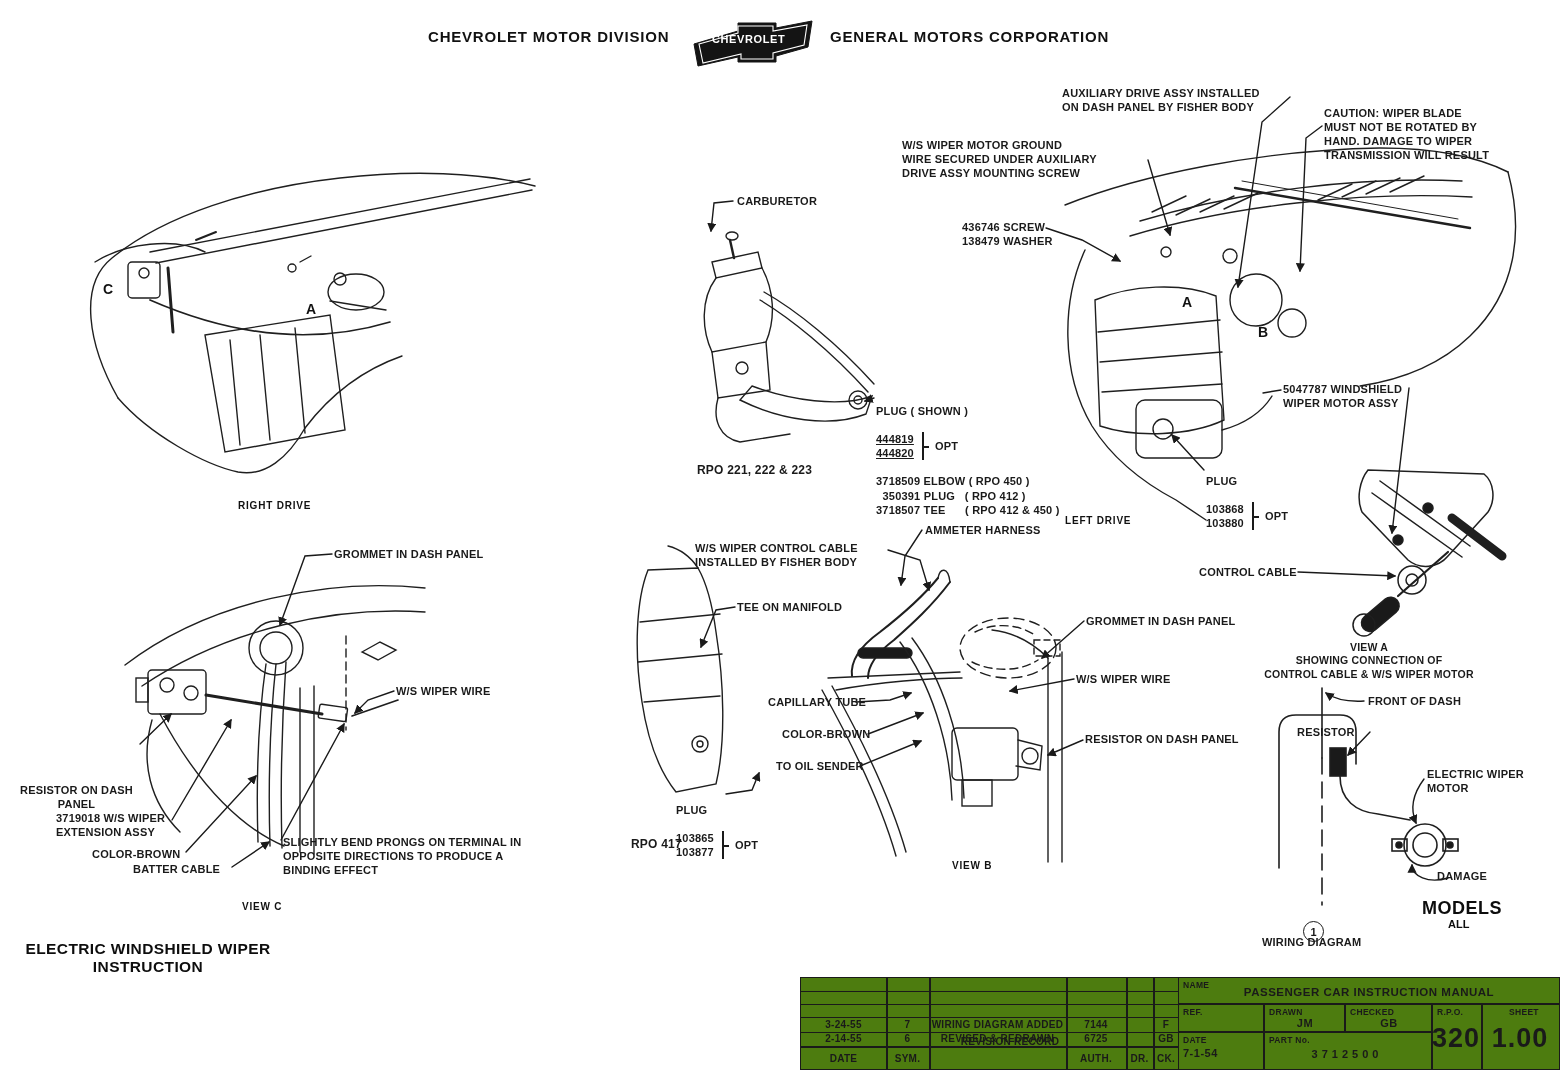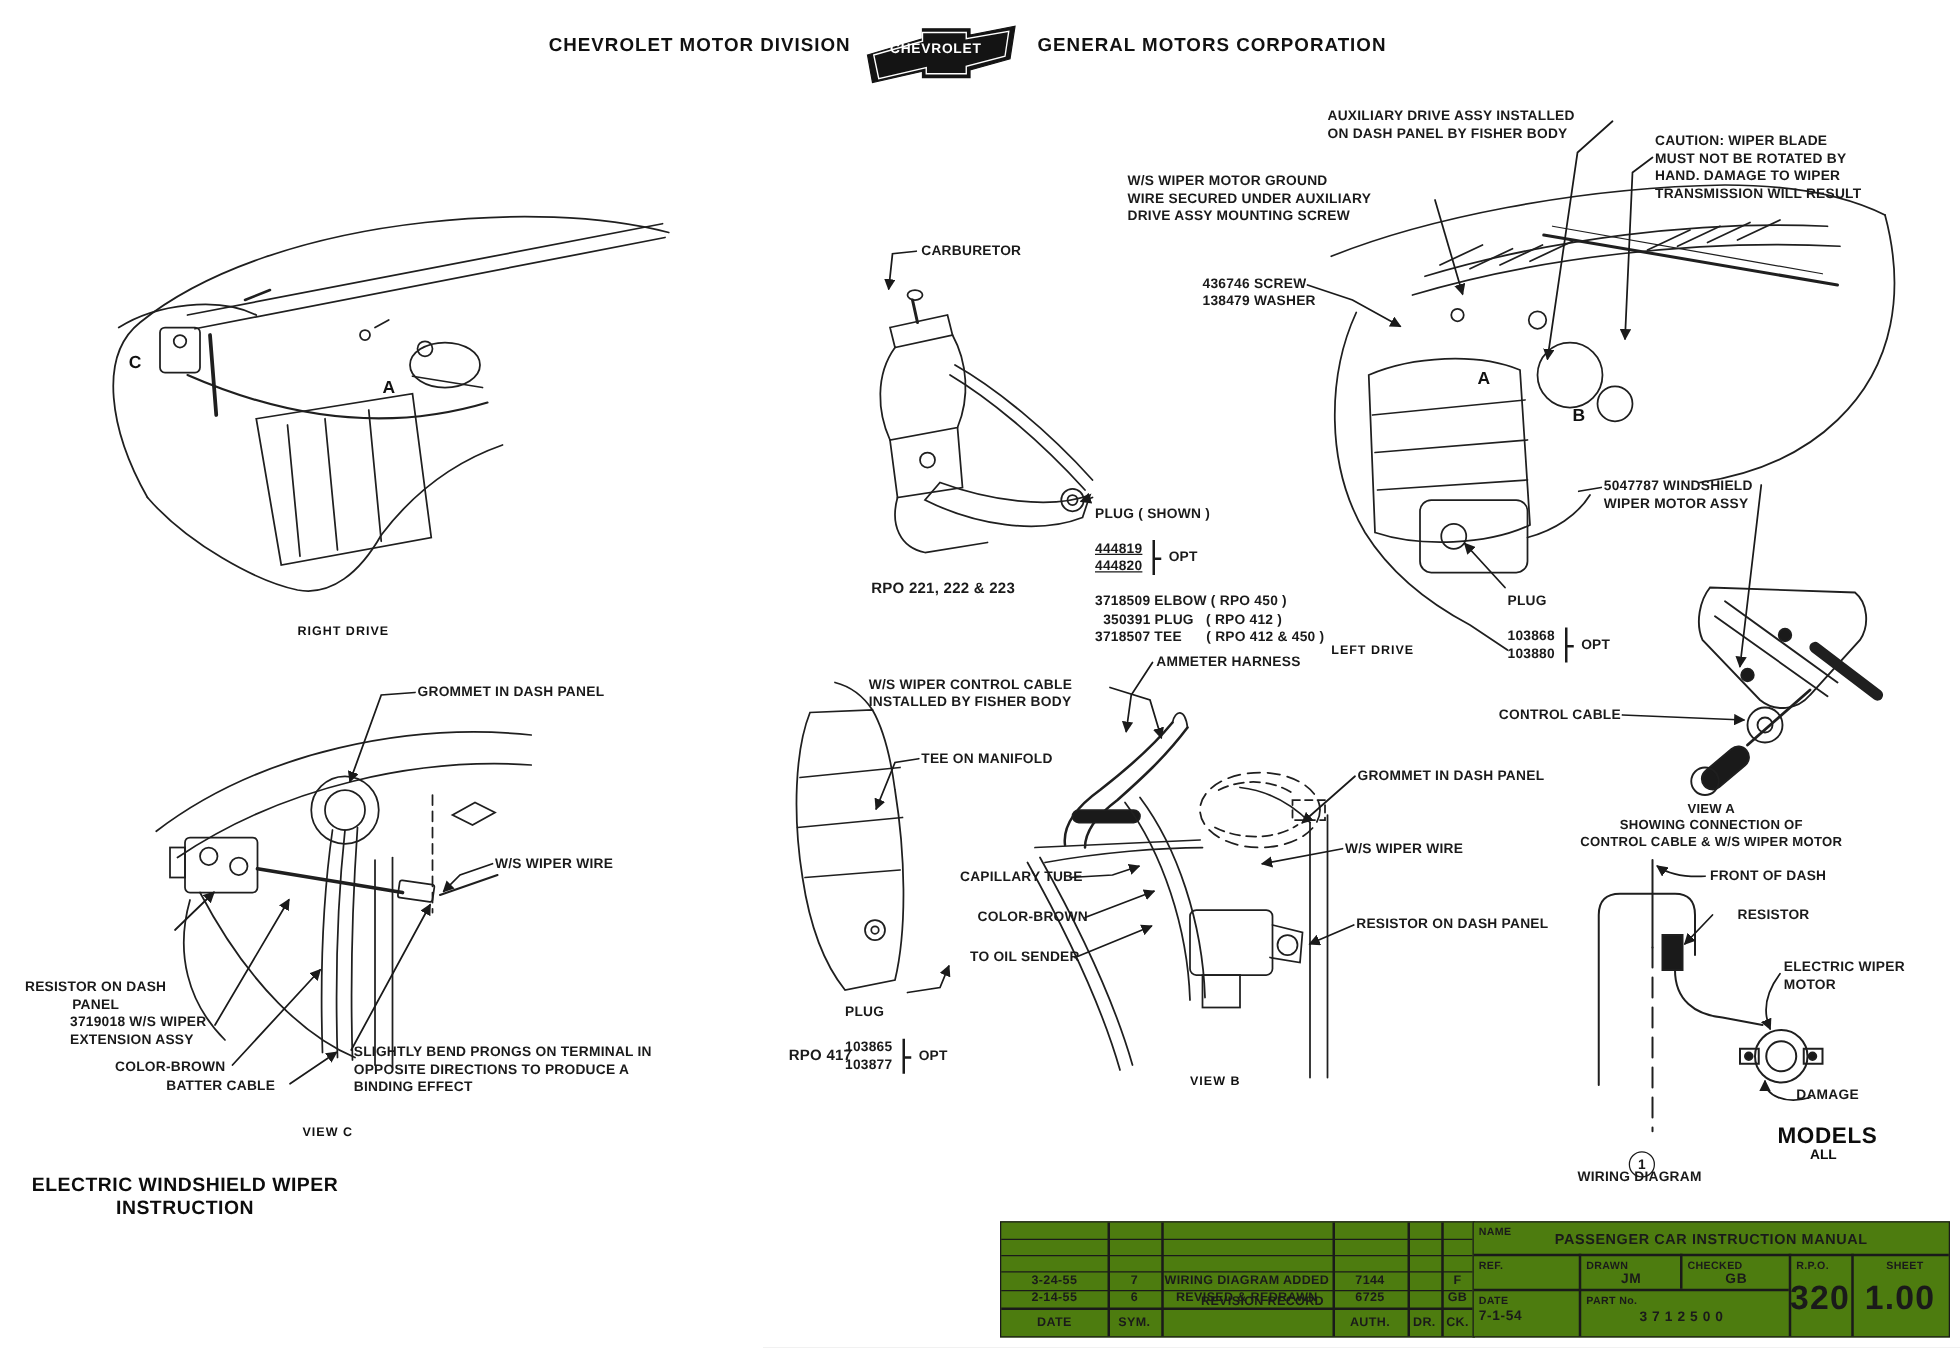--- a/index.html
+++ b/index.html
@@ -226,21 +226,21 @@
       <path d="M1083,740 L1048,755" marker-end="url(#arr)"></path>
       <path d="M726,794 L752,790 L759,773" marker-end="url(#arr)"></path>
       <path d="M1298,572 L1395,576" marker-end="url(#arr)"></path>
       <path d="M1364,701 C1346,702 1333,698 1326,693" marker-end="url(#arr)"></path>
       <path d="M1370,732 L1348,755" marker-end="url(#arr)"></path>
       <path d="M1424,779 C1412,795 1410,809 1416,823" marker-end="url(#arr)"></path>
       <path d="M1448,878 C1428,884 1412,876 1412,865" marker-end="url(#arr)"></path>
     </g>
   </svg>
 
-  <div class="hdr" style="left:439px;top:28px;">CHEVROLET MOTOR DIVISION</div>
+  <div class="hdr" style="left:428px;top:28px;">CHEVROLET MOTOR DIVISION</div>
   <div style="position:absolute;left:712px;top:33px;color:#fff;font-weight:bold;font-size:11px;letter-spacing:.6px;">CHEVROLET</div>
   <div class="hdr" style="left:830px;top:28px;">GENERAL MOTORS CORPORATION</div>
 
   <div class="fig-letter" style="left:103px;top:281px;">C</div>
   <div class="fig-letter" style="left:306px;top:301px;">A</div>
   <div class="fig-letter" style="left:1182px;top:294px;">A</div>
   <div class="fig-letter" style="left:1258px;top:324px;">B</div>
 
   <div class="cap" style="left:238px;top:500px;">RIGHT DRIVE</div>
   <div class="cap" style="left:1065px;top:515px;">LEFT DRIVE</div>
@@ -325,21 +325,21 @@
     <div class="optrow">
       <span>103865
 103877</span>
       <span class="bracket"></span>
       <span style="margin-left:7px;">OPT</span>
     </div>
   </div>
 
   <div class="lbl" style="left:1199px;top:565px;">CONTROL CABLE</div>
   <div class="lbl" style="left:1368px;top:694px;">FRONT OF DASH</div>
-  <div class="lbl" style="left:1390px;top:725px;">RESISTOR</div>
+  <div class="lbl" style="left:1297px;top:725px;">RESISTOR</div>
   <div class="lbl" style="left:1427px;top:767px;">ELECTRIC WIPER
 MOTOR</div>
   <div class="lbl" style="left:1437px;top:869px;">DAMAGE</div>
 
   <div class="tb" style="left:800px;top:977px;width:378px;height:91px;">
 
     <div class="tb-line" style="left:0;top:13px;width:378px;height:1px;"></div>
     <div class="tb-line" style="left:0;top:26px;width:378px;height:1px;"></div>
     <div class="tb-line" style="left:0;top:39px;width:378px;height:1px;"></div>
     <div class="tb-line" style="left:0;top:54px;width:378px;height:1px;"></div>

